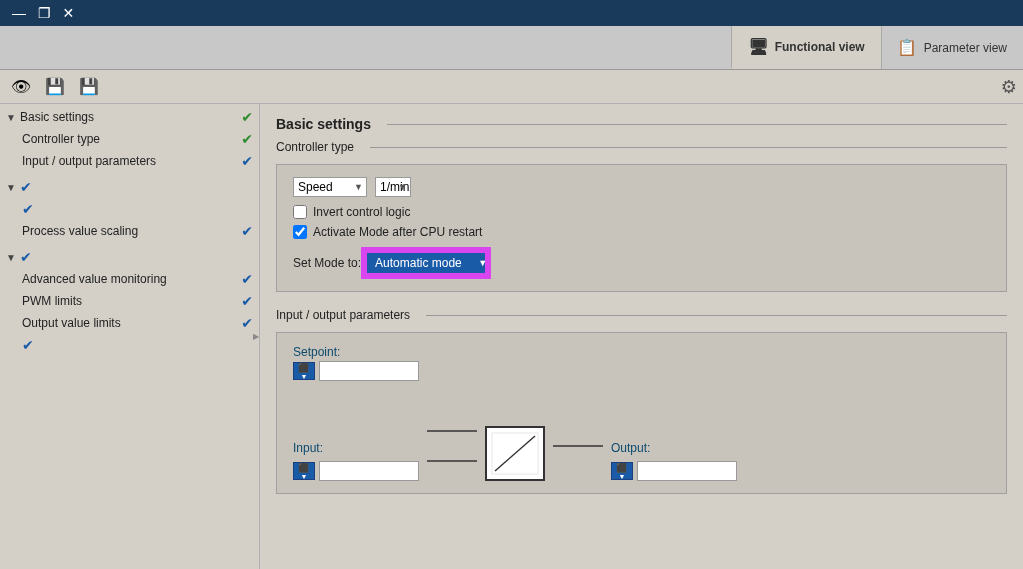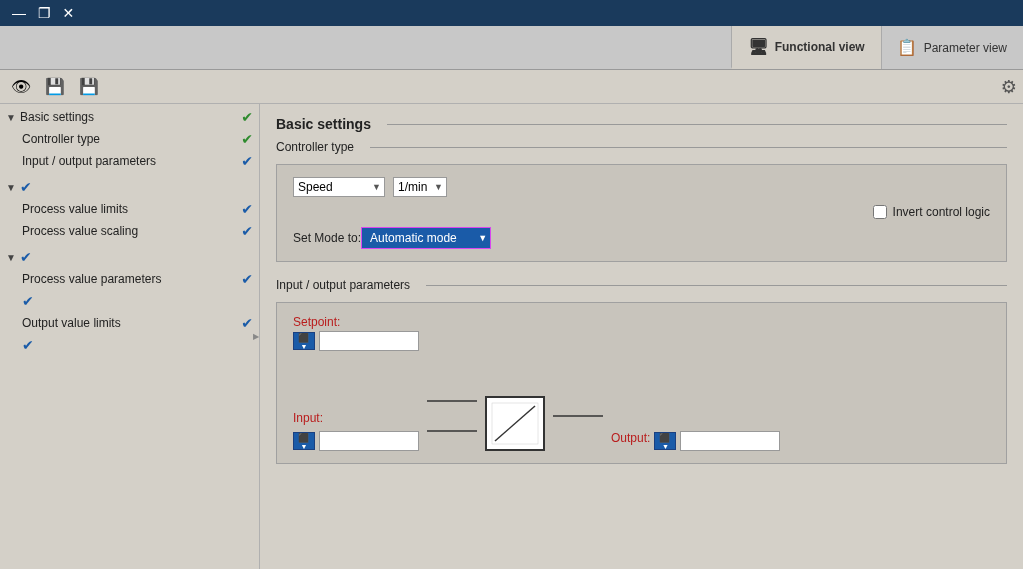--- a/index.html
+++ b/index.html
@@ -194,29 +194,28 @@
       content: '▼';
       font-size: 9px;
       position: absolute;
       right: 4px;
       top: 50%;
       transform: translateY(-50%);
       pointer-events: none;
       color: #555;
     }
     .select-wrapper select {
-      padding-right: 18px;
+      padding-right: 0;
     }
 
     .checkbox-row {
       display: flex;
       align-items: center;
       gap: 6px;
       margin-bottom: 6px;
-      justify-content: flex-end;
     }
     .checkbox-row input[type=checkbox] {
       width: 14px;
       height: 14px;
       cursor: pointer;
     }
     .checkbox-label { font-size: 12px; color: #222; }
 
     .set-mode-row {
       display: flex;
@@ -226,21 +225,21 @@
     }
     .set-mode-label { font-size: 12px; color: #222; }
 
     .blue-select-wrapper {
       position: relative;
       display: inline-block;
     }
     .blue-select {
       background: #1a5ba8;
       color: white;
-      border: 1px solid #d946ef;
+      border: 6px solid #d946ef;
       padding: 3px 20px 3px 8px;
       font-size: 12px;
       cursor: pointer;
       appearance: none;
       -webkit-appearance: none;
       min-width: 130px;
     }
     .blue-select-wrapper::after {
       content: '▼';
       font-size: 9px;
@@ -251,21 +250,21 @@
       pointer-events: none;
       color: white;
     }
 
     .io-box {
       background: #c8c4bc;
       border: 1px solid #a0a0a0;
       padding: 12px 16px;
       margin-bottom: 8px;
     }
-    .io-label { font-size: 12px; color: #b91c1c; margin-bottom: 2px; }
+    .io-label { font-size: 12px; color: #0c4a6e; margin-bottom: 2px; }
 
     .input-row {
       display: flex;
       align-items: center;
       gap: 4px;
     }
 
     .small-input {
       width: 100px;
       height: 20px;
@@ -355,39 +354,39 @@
         <span class="check-blue">✔</span>
       </div>
     </div>
 
     <div class="sidebar-section">
       <div class="sidebar-item parent">
         <span class="expand-icon">▼</span>
         <span class="check-blue">✔</span>
       </div>
       <div class="sidebar-item child">
-        <span class="sidebar-item-label">Process value limits</span>
         <span class="check-blue">✔</span>
       </div>
       <div class="sidebar-item child">
         <span class="sidebar-item-label">Process value scaling</span>
         <span class="check-blue">✔</span>
       </div>
     </div>
 
     <div class="sidebar-section">
       <div class="sidebar-item parent">
         <span class="expand-icon">▼</span>
         <span class="check-blue">✔</span>
       </div>
       <div class="sidebar-item child">
-        <span class="sidebar-item-label">Process value parameters</span>
-        <span class="check-blue">✔</span>
-      </div>
-      <div class="sidebar-item child">
+        <span class="sidebar-item-label">Advanced value monitoring</span>
+        <span class="check-blue">✔</span>
+      </div>
+      <div class="sidebar-item child">
+        <span class="sidebar-item-label">PWM limits</span>
         <span class="check-blue">✔</span>
       </div>
       <div class="sidebar-item child">
         <span class="sidebar-item-label">Output value limits</span>
         <span class="check-blue">✔</span>
       </div>
       <div class="sidebar-item child">
         <span class="check-blue">✔</span>
       </div>
     </div>
@@ -422,20 +421,24 @@
             <option>Hz</option>
           </select>
         </div>
       </div>
 
       <div class="checkbox-row">
         <input type="checkbox" id="invert-cb" style="">
         <label class="checkbox-label" for="invert-cb">Invert control logic</label>
       </div>
 
+      <div class="checkbox-row">
+        <input type="checkbox" id="activate-cb" checked="" style="">
+        <label class="checkbox-label" for="activate-cb">Activate Mode after CPU restart</label>
+      </div>
 
       <div class="set-mode-row">
         <span class="set-mode-label">Set Mode to:</span>
         <div class="blue-select-wrapper">
           <select class="blue-select">
             <option>Automatic mode</option>
             <option>Manual mode</option>
             <option>Inactive</option>
           </select>
         </div>
@@ -487,21 +490,21 @@
             <rect x="2" y="2" width="46" height="41" fill="none" stroke="#ccc" stroke-width="0.5"></rect>
           </svg>
         </div>
 
         <div style="display:flex; align-items:center; margin-top:32px;">
           <svg width="50" height="60">
             <line x1="0" y1="25" x2="50" y2="25" stroke="#333" stroke-width="1.5"></line>
           </svg>
         </div>
 
-        <div style="display:flex; flex-direction:row; gap:4px;">
+        <div style="display:flex; flex-direction:column; gap:4px;">
           <div class="io-label">Output:</div>
           <div class="input-row">
             <div class="arrow-btn">
               <span>⬛</span>
               <span style="font-size:7px;">▼</span>
             </div>
             <input class="small-input" type="text" value="" style="">
           </div>
         </div>
 

